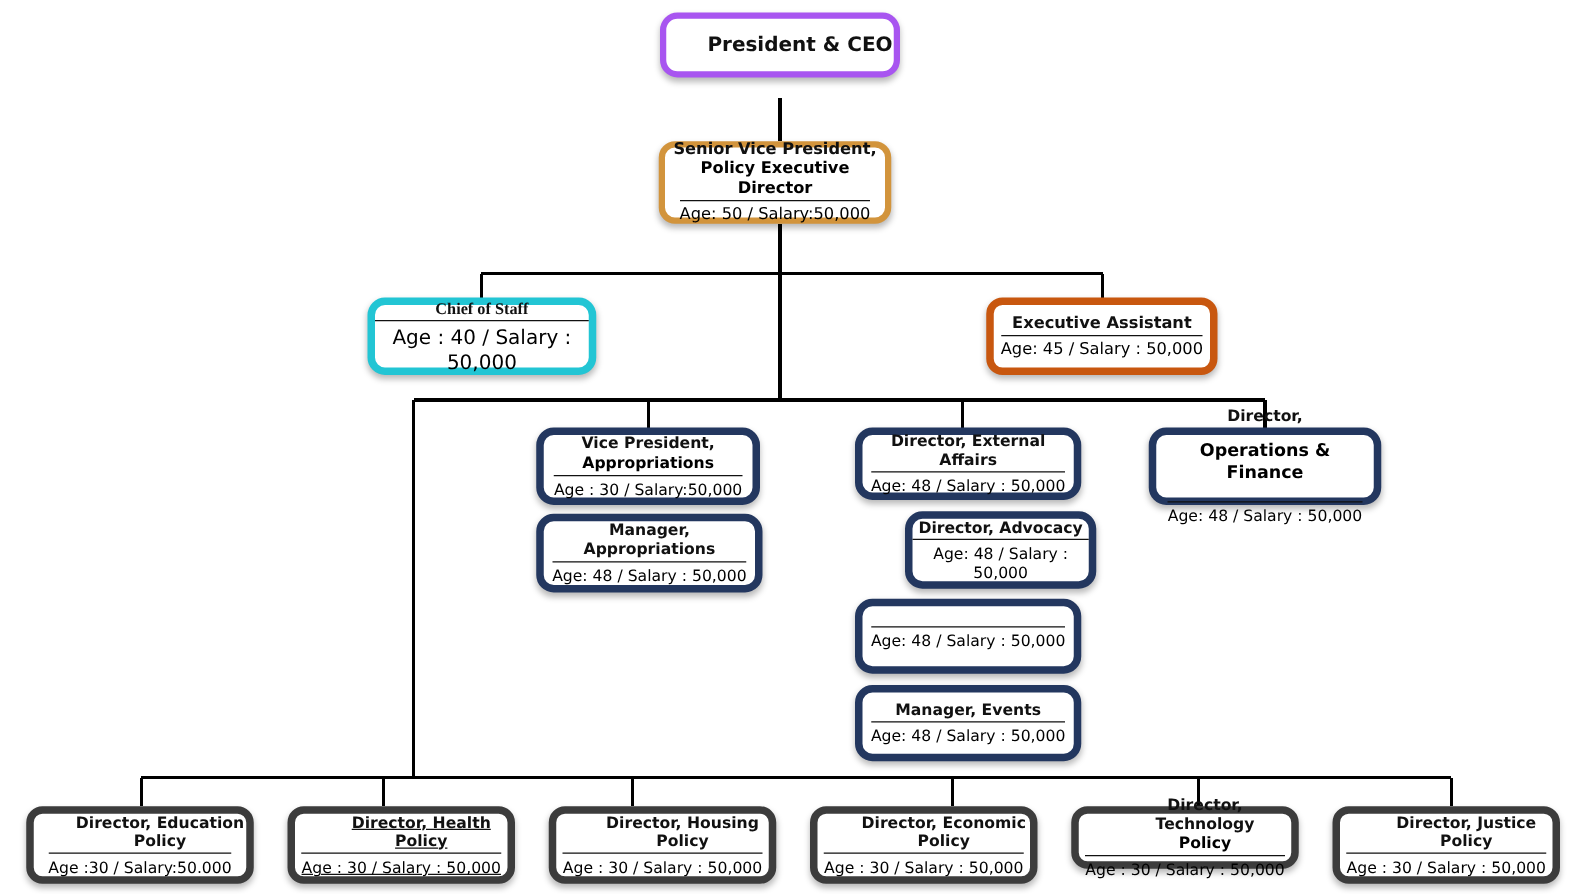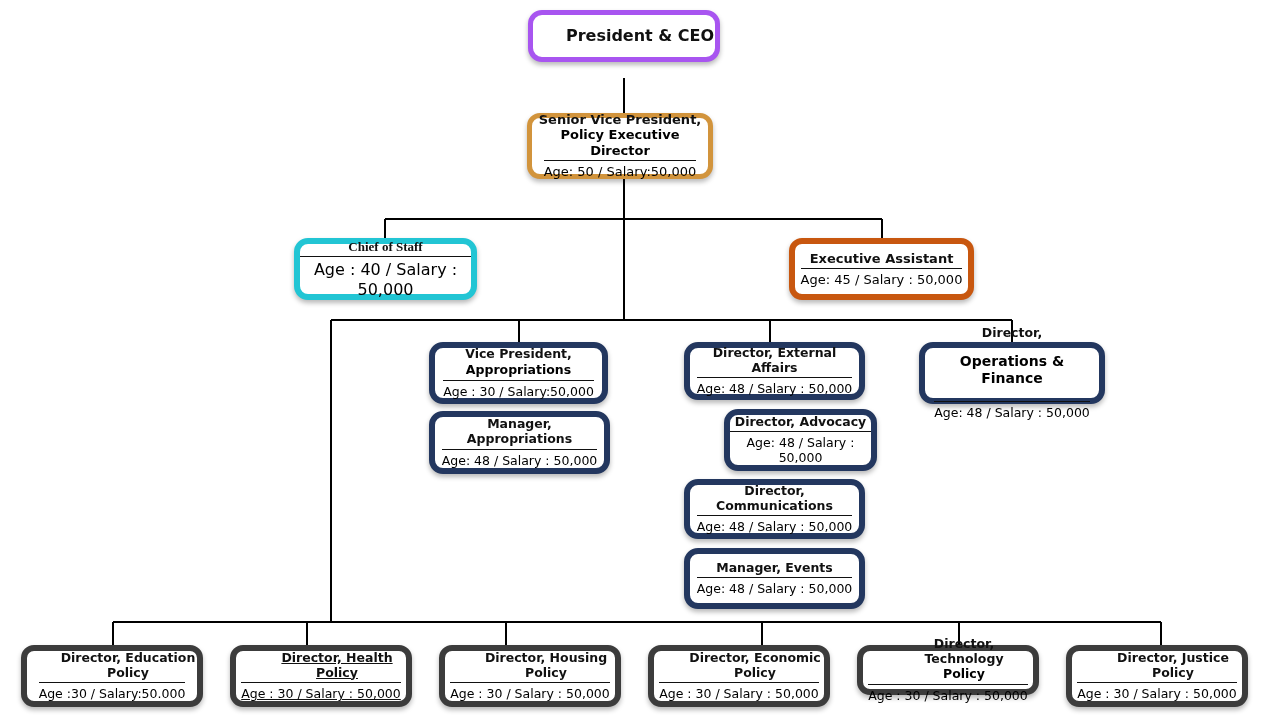--- a/index.html
+++ b/index.html
@@ -156,21 +156,20 @@
   </div>
 
   <div class="node lvl-navy" style="left:684px;top:409px;width:153px;height:62px;margin-left:40px;">
     <div class="title">Director, Advocacy</div>
     <div class="meta-wrap">
         <div class="meta">Age: 48 / Salary : 50,000</div>
       </div>
   </div>
 
   <div class="node lvl-navy" style="left:684px;top:479px;width:181px;height:60px;">
-    <div class="title">Director, Communications</div>
     <div class="meta-wrap">
         <div class="meta">Age: 48 / Salary : 50,000</div>
       </div>
   </div>
 
   <div class="node lvl-navy" style="left:684px;top:548px;width:181px;height:61px;">
     <div class="title">Manager, Events</div>
     <div class="meta-wrap">
         <div class="meta">Age: 48 / Salary : 50,000</div>
       </div>

